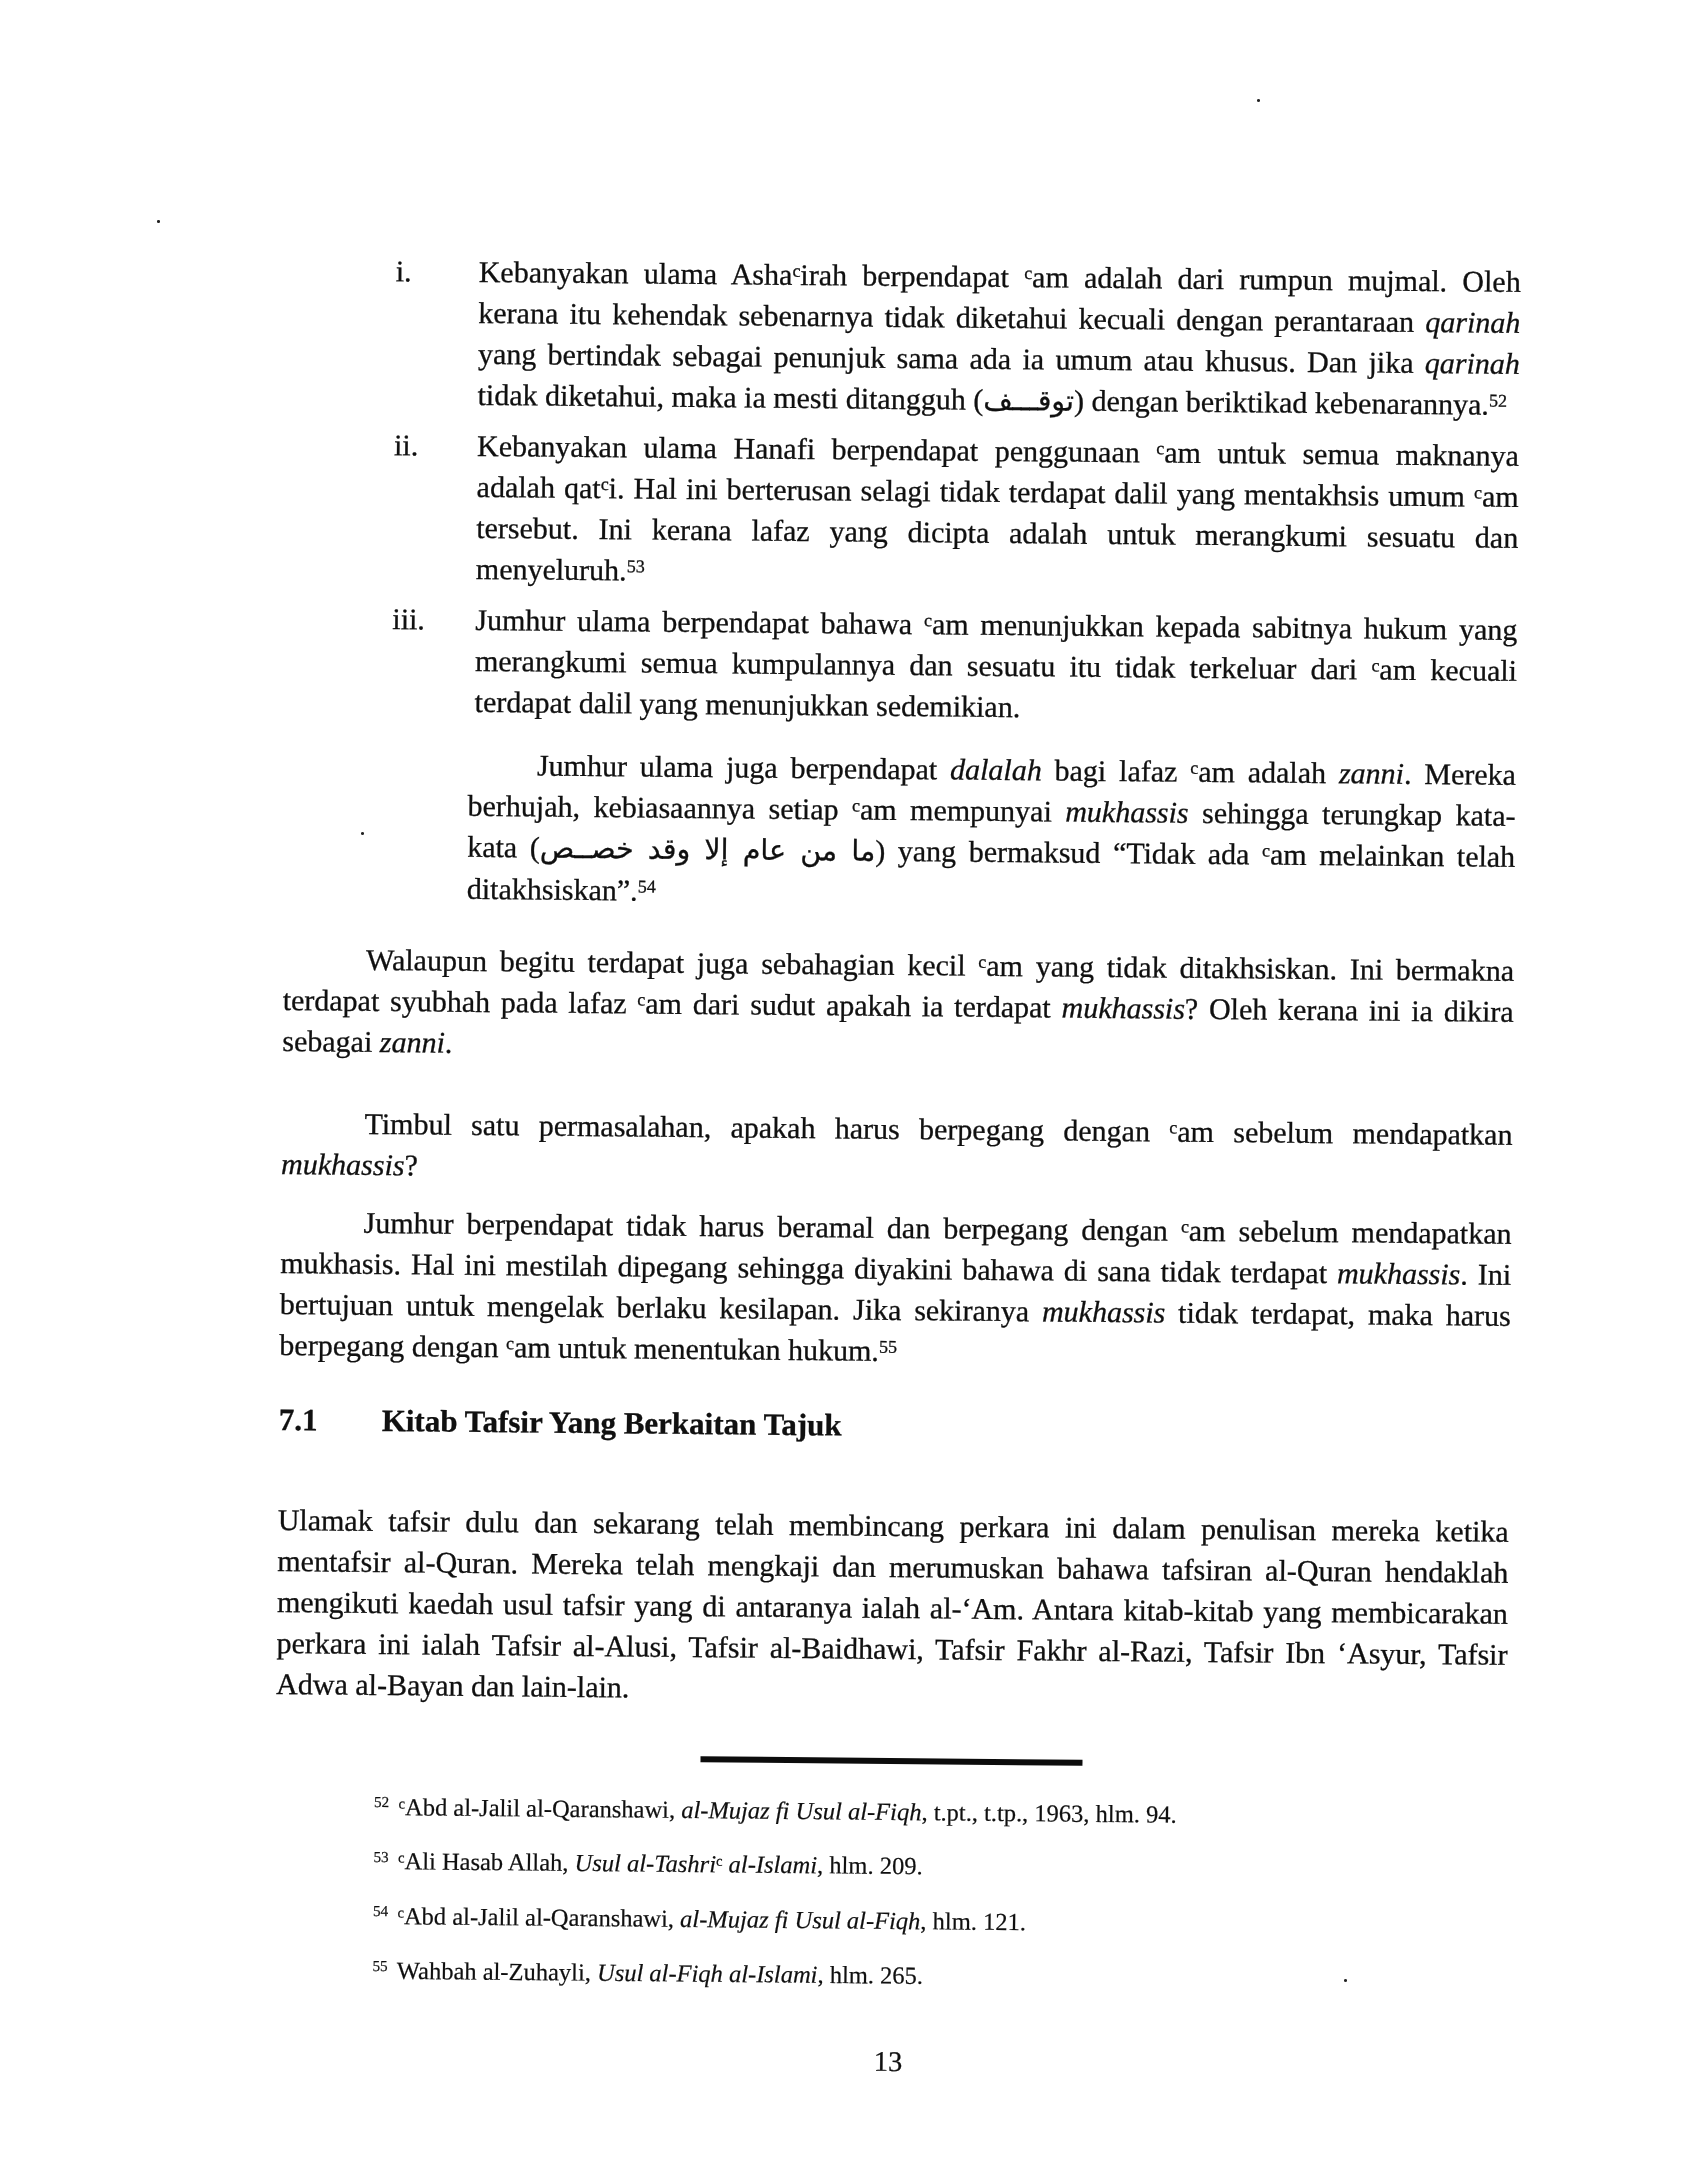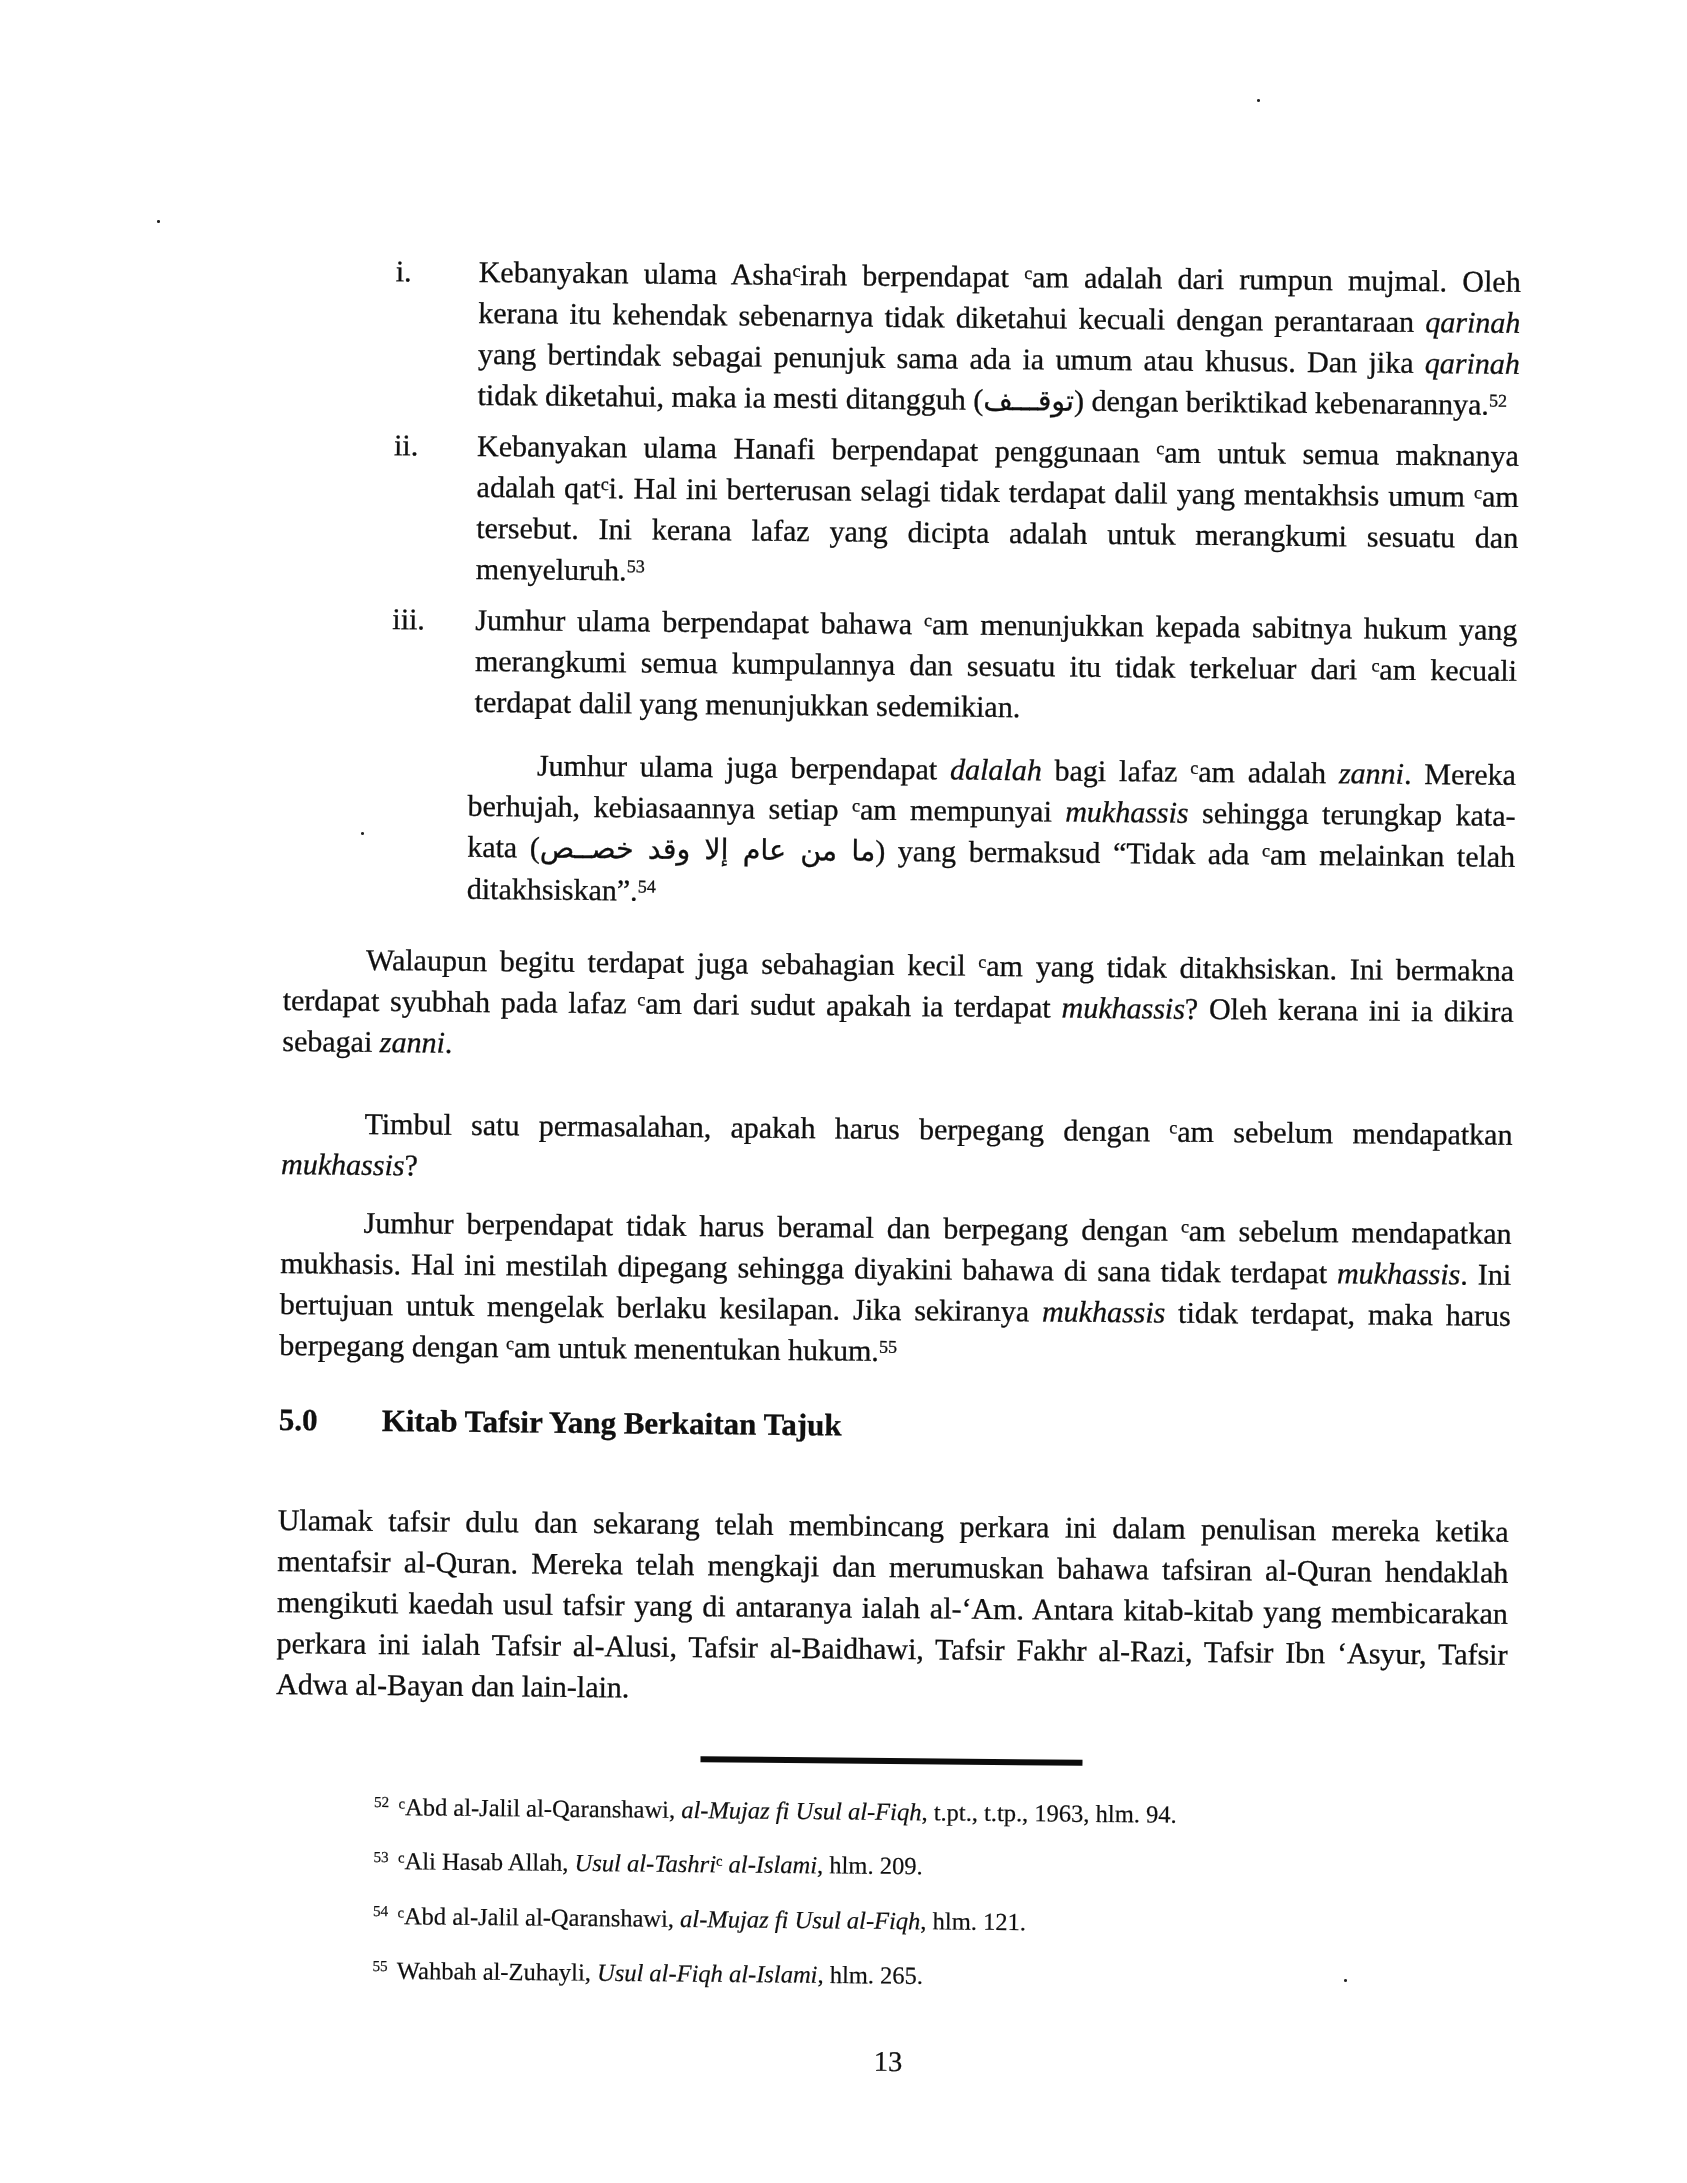--- a/index.html
+++ b/index.html
@@ -83,21 +83,21 @@
 
     <div class="block-quote"><span>Jumhur ulama juga berpendapat </span><i>dalalah</i><span>  bagi lafaz </span><sup class="sc">c</sup><span>am adalah </span><i>zanni</i><span>. Mereka berhujah, kebiasaannya setiap </span><sup class="sc">c</sup><span>am mempunyai </span><i>mukhassis</i><span> sehingga terungkap kata-kata (</span><span class="ar">ما من عام إلا وقد خصــص</span><span>) yang bermaksud “Tidak ada </span><sup class="sc">c</sup><span>am melainkan telah ditakhsiskan”.</span><sup class="sc">54</sup></div>
 
     <p class="body-par p-walaupun"><span>Walaupun begitu terdapat juga sebahagian kecil </span><sup class="sc">c</sup><span>am yang tidak ditakhsiskan. Ini bermakna terdapat syubhah pada lafaz </span><sup class="sc">c</sup><span>am dari sudut apakah ia terdapat </span><i>mukhassis</i><span>? Oleh kerana ini ia dikira sebagai </span><i>zanni</i><span>.</span></p>
 
     <p class="body-par p-timbul"><span>Timbul satu permasalahan, apakah harus berpegang dengan </span><sup class="sc">c</sup><span>am sebelum mendapatkan </span><i>mukhassis</i><span>?</span></p>
 
     <p class="body-par p-jumhur"><span>Jumhur berpendapat tidak harus beramal dan berpegang dengan </span><sup class="sc">c</sup><span>am sebelum mendapatkan mukhasis. Hal ini mestilah dipegang sehingga diyakini bahawa di sana tidak terdapat </span><i>mukhassis</i><span>. Ini bertujuan untuk mengelak berlaku kesilapan. Jika sekiranya </span><i>mukhassis</i><span> tidak terdapat, maka harus berpegang dengan </span><sup class="sc">c</sup><span>am untuk menentukan hukum.</span><sup class="sc">55</sup></p>
 
     <div class="section-heading">
-      <span class="heading-number">5.0</span>
+      <span class="heading-number">7.1</span>
       <span>Kitab Tafsir Yang  Berkaitan Tajuk</span>
     </div>
 
     <p class="body-par p-ulamak"><span>Ulamak tafsir dulu dan sekarang telah membincang perkara ini dalam penulisan mereka ketika mentafsir al-Quran. Mereka telah mengkaji dan merumuskan bahawa tafsiran al-Quran hendaklah mengikuti kaedah usul tafsir yang di antaranya ialah al-‘Am. Antara kitab-kitab yang membicarakan perkara ini ialah Tafsir al-Alusi, Tafsir al-Baidhawi, Tafsir Fakhr al-Razi, Tafsir Ibn ‘Asyur, Tafsir Adwa al-Bayan dan lain-lain.</span></p>
 
     <hr class="fn-separator">
 
     <div class="footnotes">
       <p class="footnote">
         <span class="fn-num">52</span><span><sup class="sc">c</sup><span>Abd al-Jalil al-Qaranshawi, </span><i>al-Mujaz fi Usul al-Fiqh</i><span>, t.pt., t.tp., 1963, hlm. 94.</span></span>

